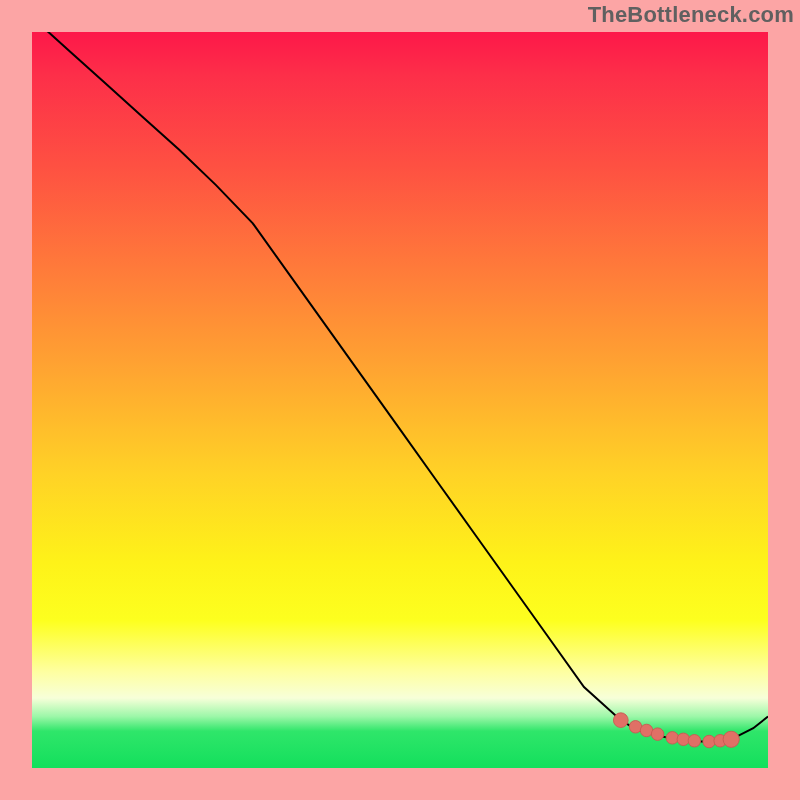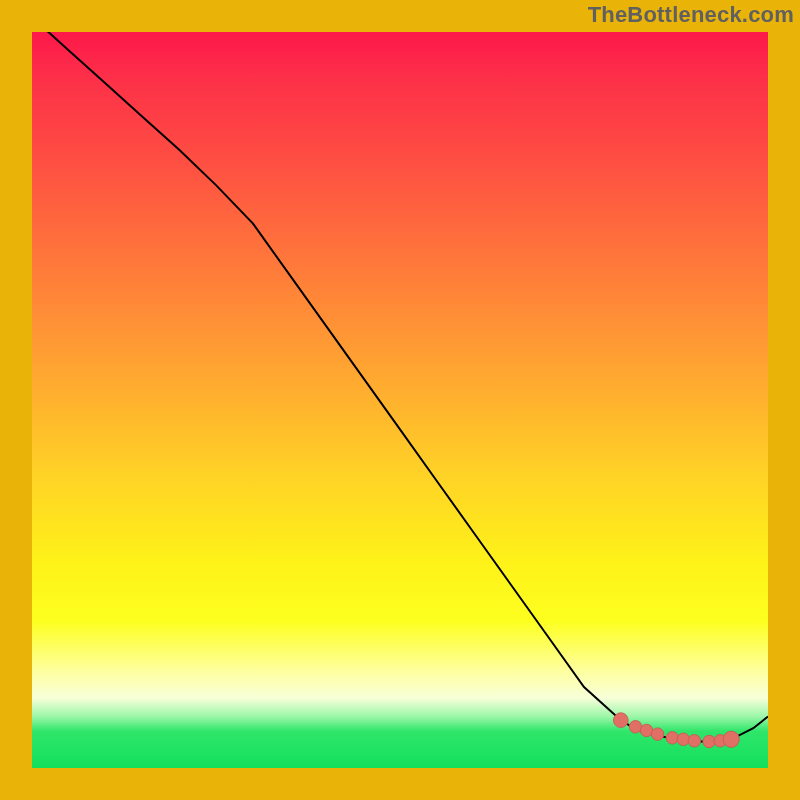--- a/index.html
+++ b/index.html
@@ -8,21 +8,21 @@
     width: 800px;
     height: 800px;
     background: #000;
     overflow: hidden;
     font-family: Arial, Helvetica, sans-serif;
   }
   .frame {
     position: relative;
     width: 800px;
     height: 800px;
-    background: #eab308;
+    background: #fca5a5;
   }
   .watermark {
     position: absolute;
     top: 2px;
     right: 6px;
     color: #606060;
     font-size: 22px;
     font-weight: 600;
     letter-spacing: 0.2px;
     z-index: 5;

